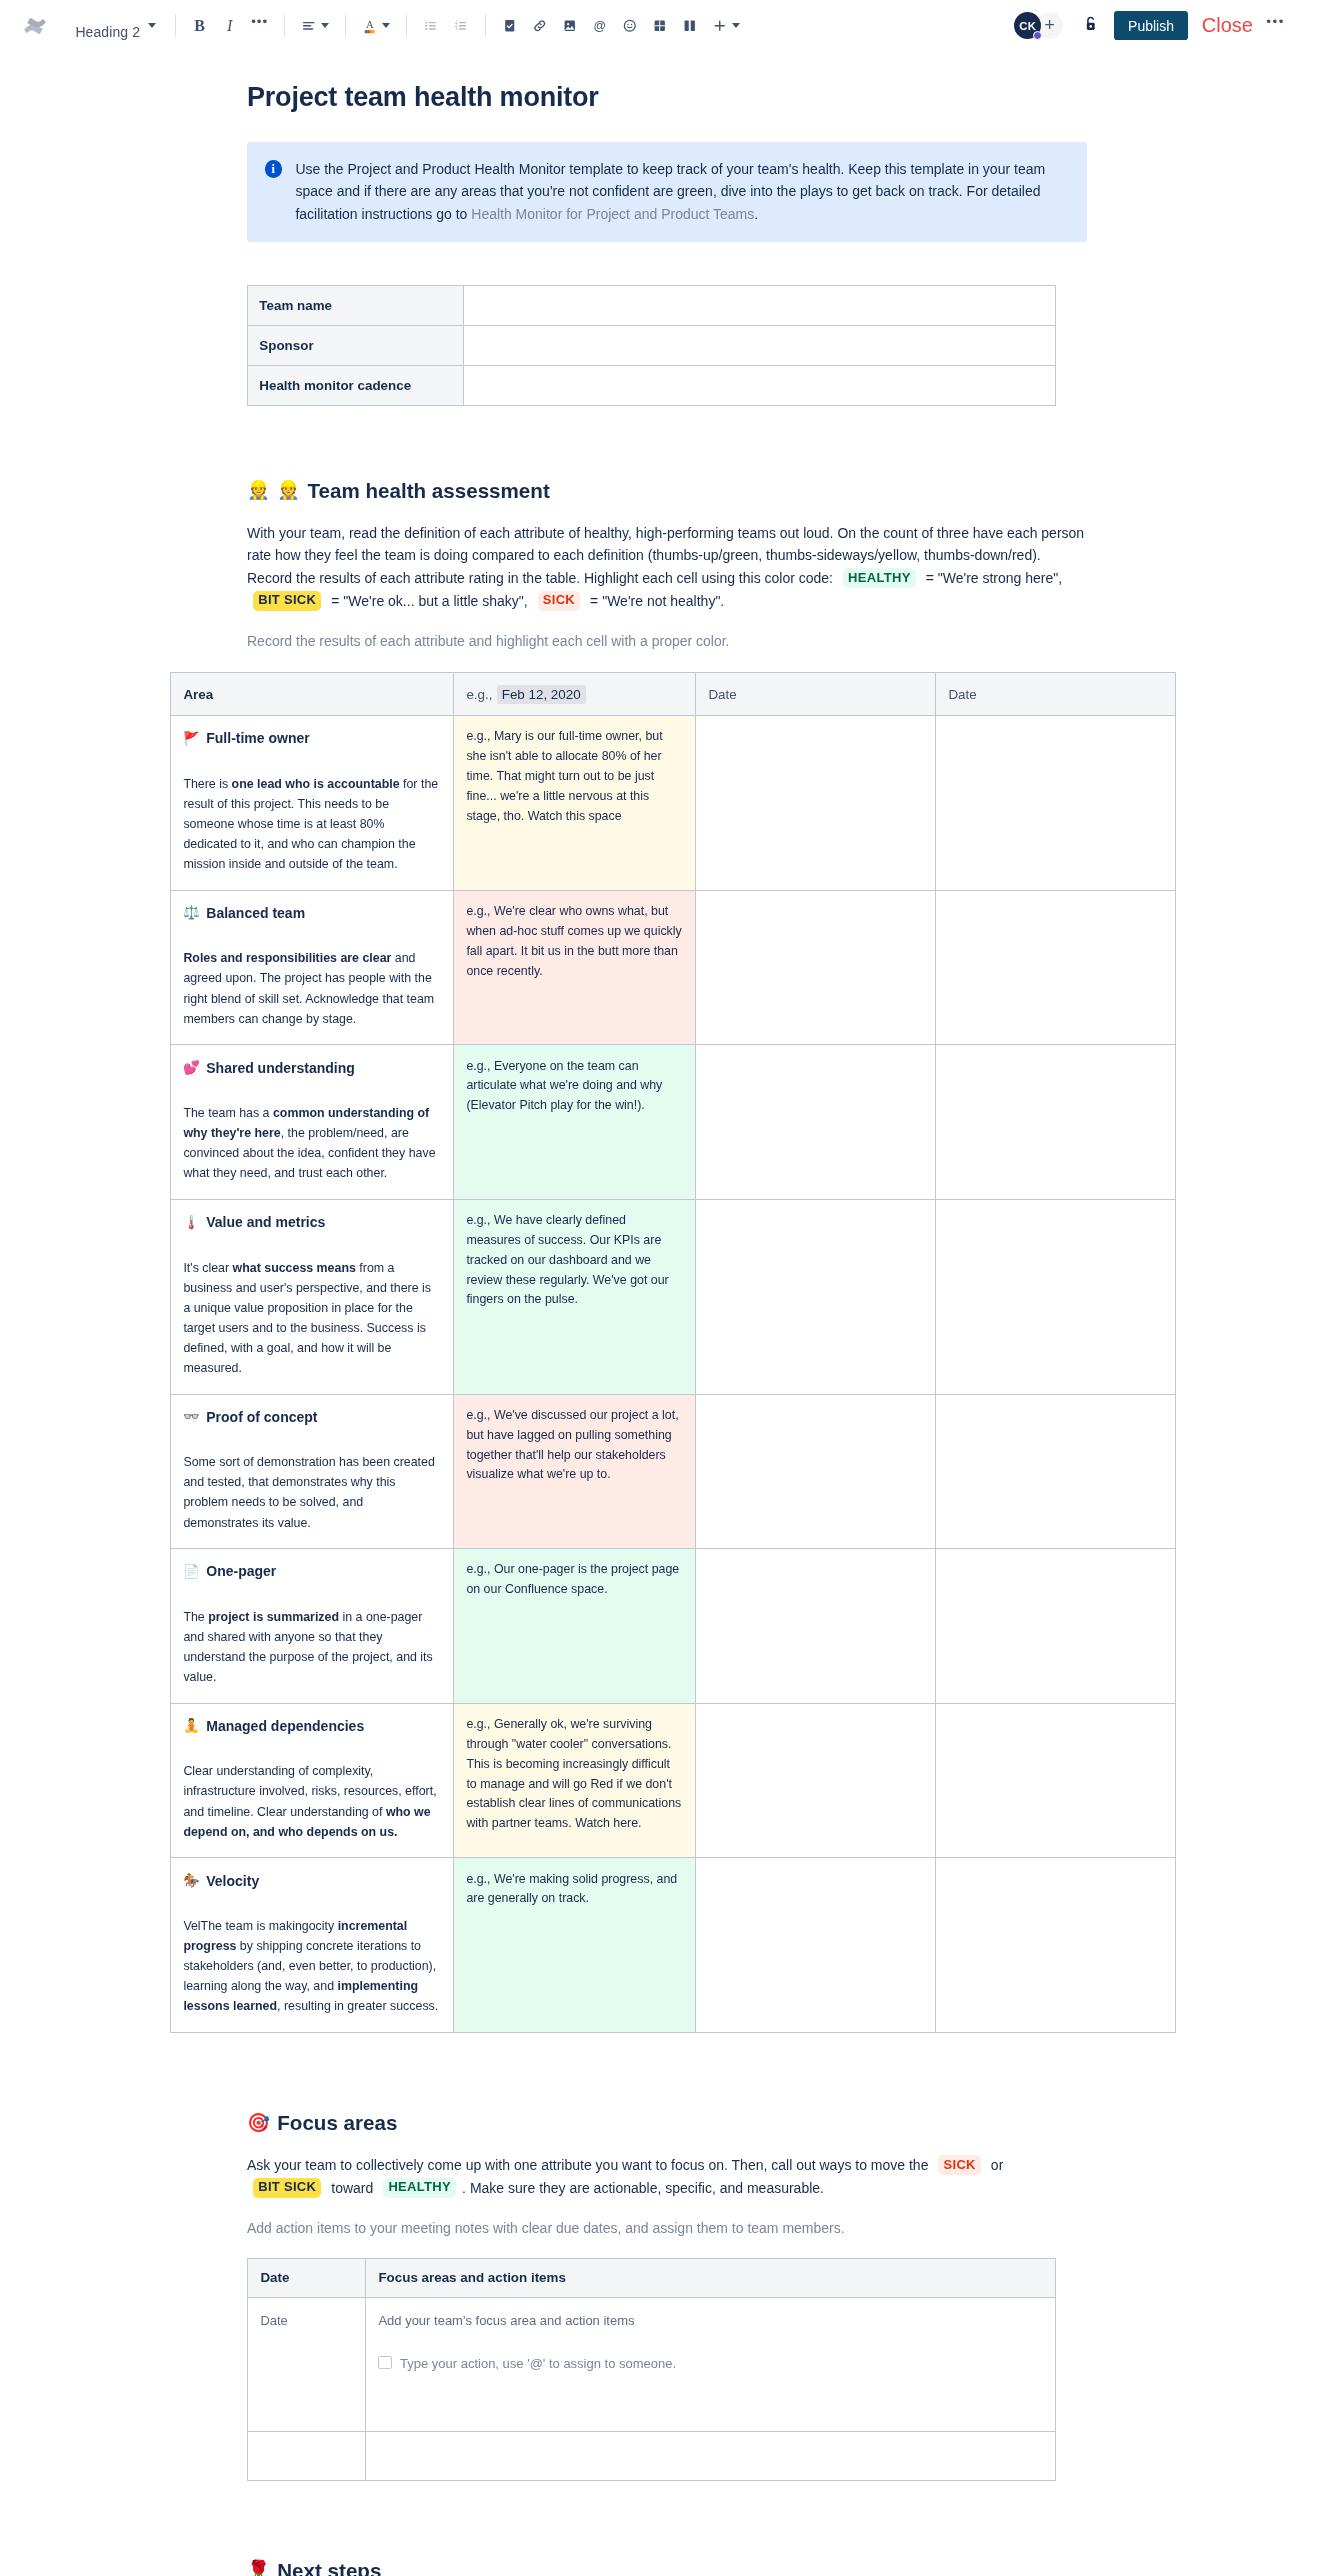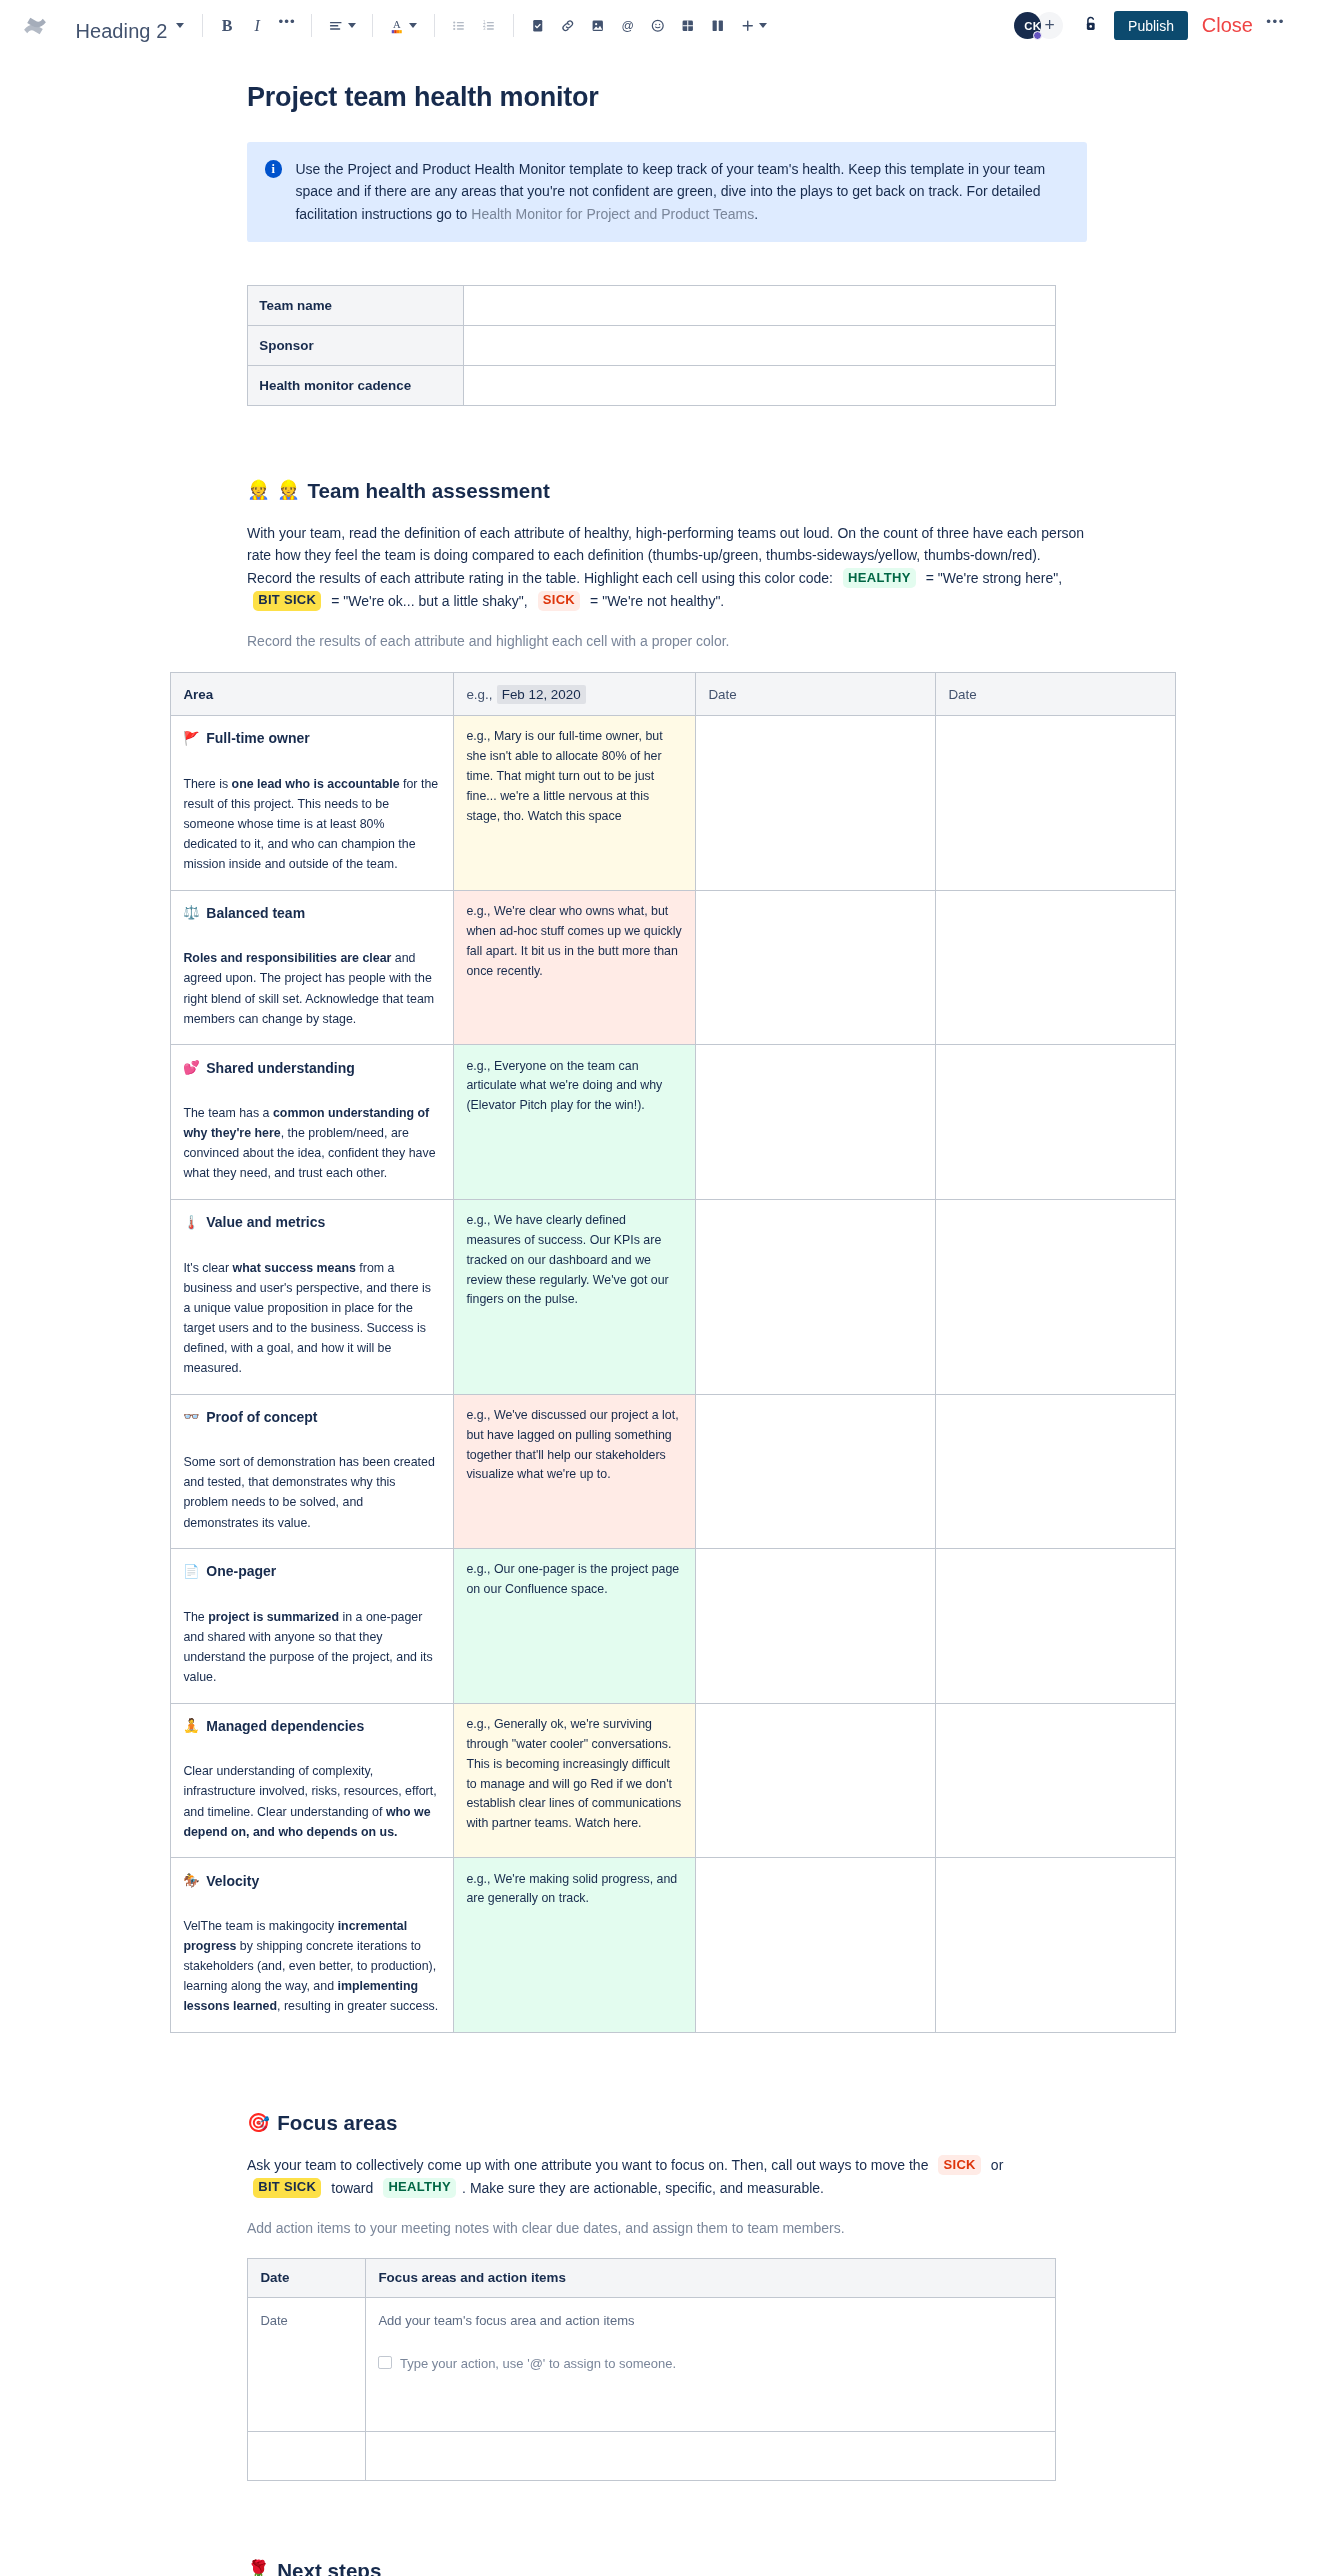--- a/index.html
+++ b/index.html
@@ -25,21 +25,21 @@
   .tb-left { display:flex; align-items:center; gap: 0; flex: 1 1 auto; }
   .tb-right { display:flex; align-items:center; gap: 0; }
 
   .logo-icon { width: 28px; height: 28px; margin-right: 21.6px; flex: none; display:flex; align-items:center; justify-content:center;}
 
   .style-select {
     display:flex; align-items:center; gap: 8.2px;
     padding: 4.1px 9.3px 4.1px 5.2px;
     border-radius: 2.6px; cursor: default;
   }
-  .style-select .label { font-size: 20px; color:#42526E; letter-spacing:0.1px;margin-top:12px; }
+  .style-select .label { font-size: 14px; color:#42526E; letter-spacing:0.1px;margin-top:12px; }
   .chev { width:0;height:0;border-left:4.6px solid transparent;border-right:4.6px solid transparent;border-top:5.2px solid #42526E; }
 
   .divider { width:0.5px; height:23px; background:#DFE1E6; margin: 0 9.3px; flex:none; }
 
   .tbtn {
     min-width: 27px; height: 27px;
     display:flex; align-items:center; justify-content:center;
     border-radius: 2.6px; cursor:default;
     color:#42526E; font-size: 15.5px; line-height:1;
     margin: 0 1.5px;
@@ -47,21 +47,21 @@
   .tbtn svg { display:block; }
   .tbtn.bold { font-weight:bold; font-size:16px; font-family:"Liberation Serif", serif;}
   .tbtn.ital { font-style:italic; font-size:16px; font-family:"Liberation Serif", serif;}
   .tbtn.dots { letter-spacing:1px; font-size:13.4px; padding-bottom: 7.2px; }
   .tbtn.with-chev { min-width: 39px; gap:4.1px; }
 
   .avatar-group { display:flex; align-items:center; margin-right: 13.4px; }
   .avatar {
     width: 27px; height: 27px; border-radius: 50%;
     background:#172B4D; color:#fff;
-    display:flex; align-items:center; justify-content:flex-end;
+    display:flex; align-items:center; justify-content:center;
     font-size: 11.3px; font-weight: 600; letter-spacing:0.3px;
     position: relative; z-index:2;
   }
   .avatar .pres-dot{
     position:absolute; bottom:-1px; right:-1px; width:9.3px;height:9.3px;border-radius:50%;
     background:#6554C0; border:1.5px solid #fff;
   }
   .avatar-add {
     width: 27px; height: 27px; border-radius:50%;
     background:#F4F5F7; color:#42526E;

